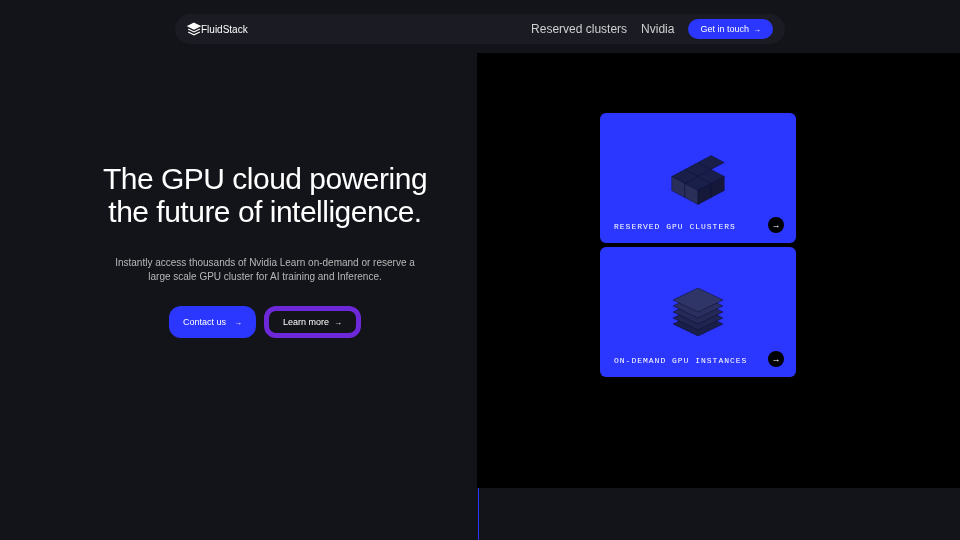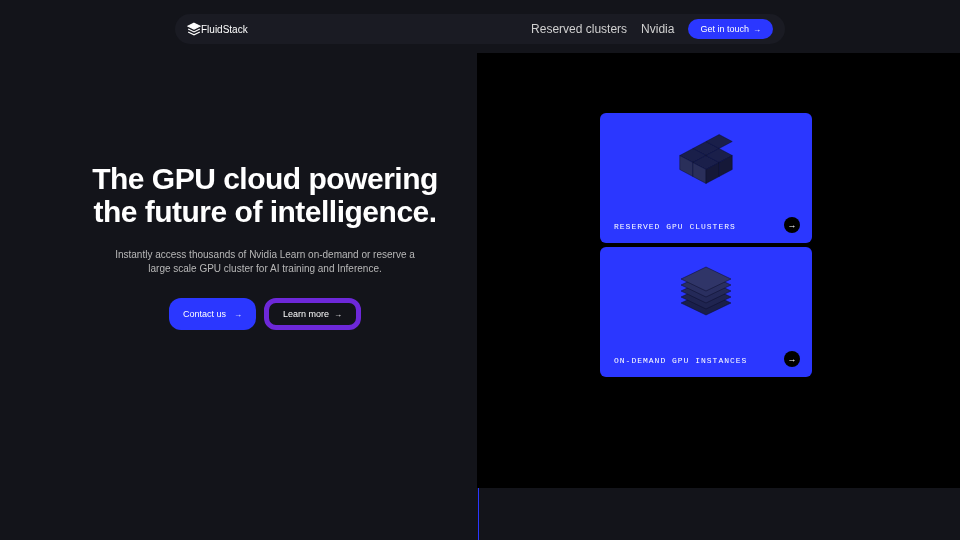--- a/index.html
+++ b/index.html
@@ -70,24 +70,24 @@
     }
     .hero-text {
       position: absolute;
       left: 85px;
       top: 162px;
       width: 360px;
       text-align: center;
     }
     .hero-title {
       font-size: 30px;
-      font-weight: 700;
+      font-weight: 400;
       line-height: 1.1;
       letter-spacing: -0.5px;
-      margin-bottom: 20px;
+      margin-bottom: 28px;
     }
     .hero-sub {
       font-size: 10px;
       color: #b8b8b8;
       line-height: 1.4;
       margin-bottom: 22px;
       padding: 0 20px;
     }
     .hero-buttons {
       display: flex;
@@ -114,28 +114,28 @@
       padding: 6px 14px;
       font-size: 9px;
       cursor: pointer;
       display: flex;
       align-items: center;
       gap: 5px;
     }
     .card {
       position: absolute;
       left: 600px;
-      width: 212px;
+      width: 196px;
       height: 130px;
       background: #2b37ff;
       border-radius: 6px;
       display: flex;
       flex-direction: column;
       align-items: center;
-      justify-content: flex-start;
+      justify-content: center;
       padding-top: 18px;
       cursor: pointer;
     }
     .card-1 { top: 113px; }
     .card-2 { top: 247px; }
     .card-label {
       position: absolute;
       left: 14px;
       bottom: 12px;
       font-size: 8px;

